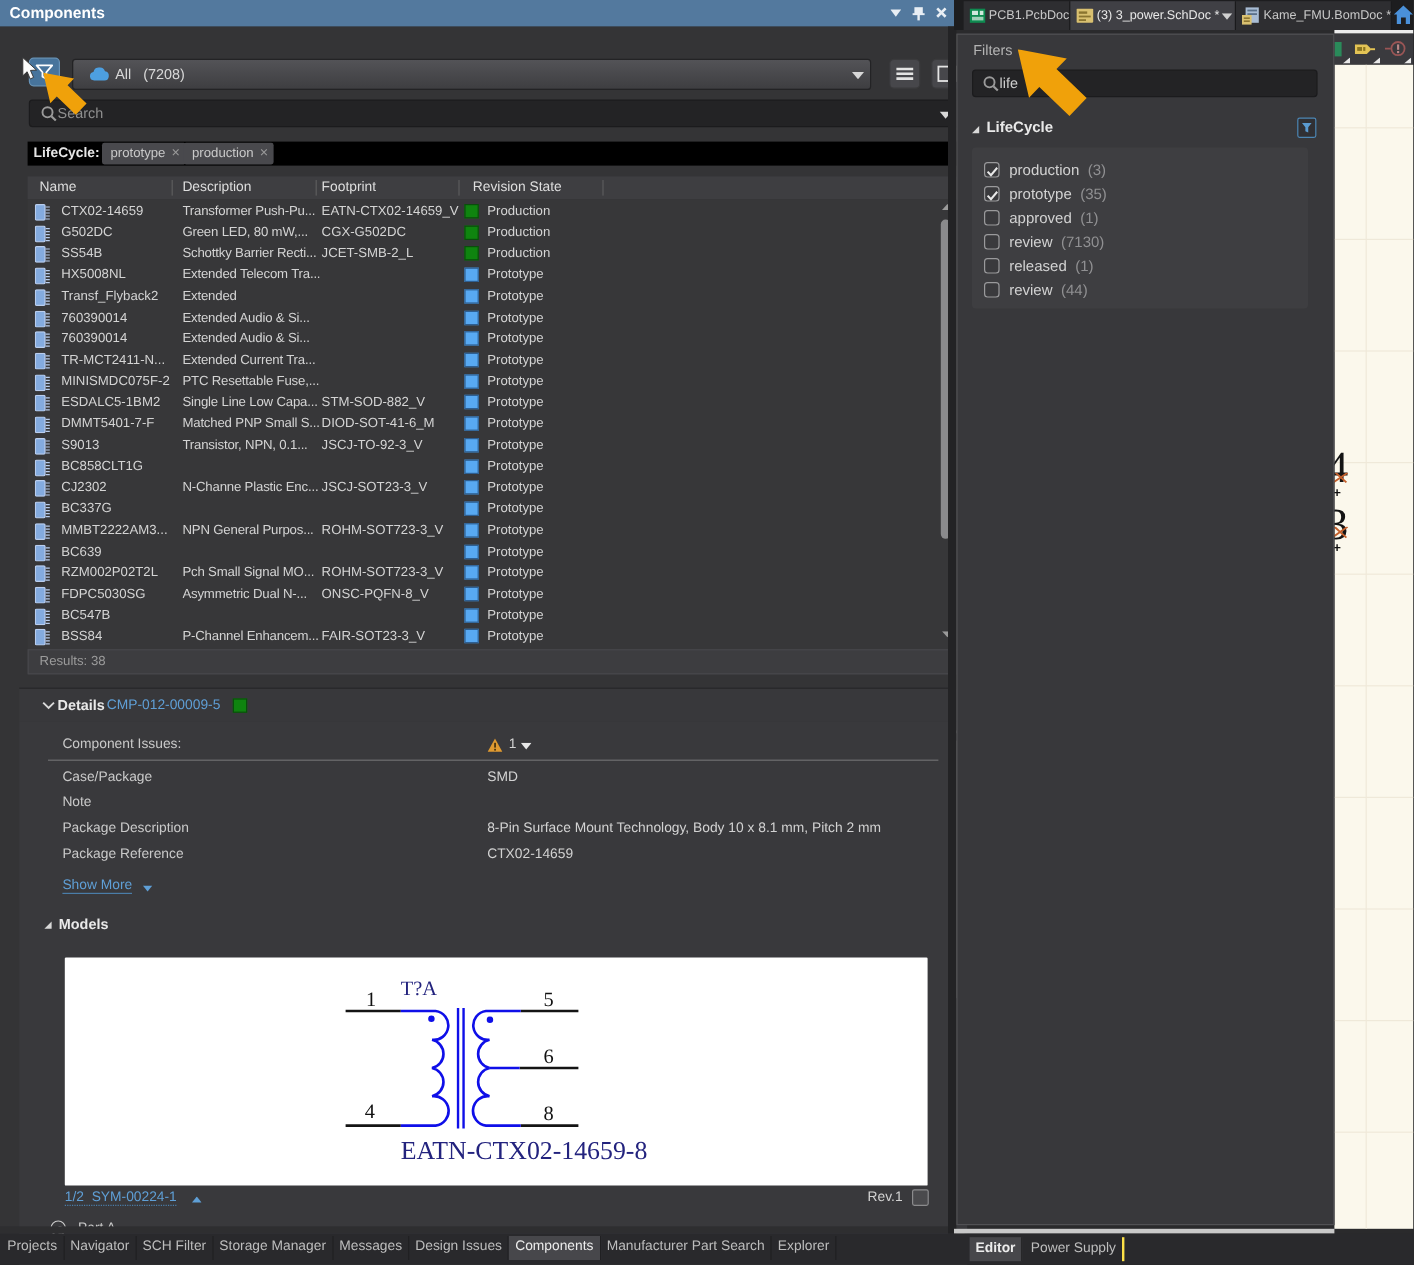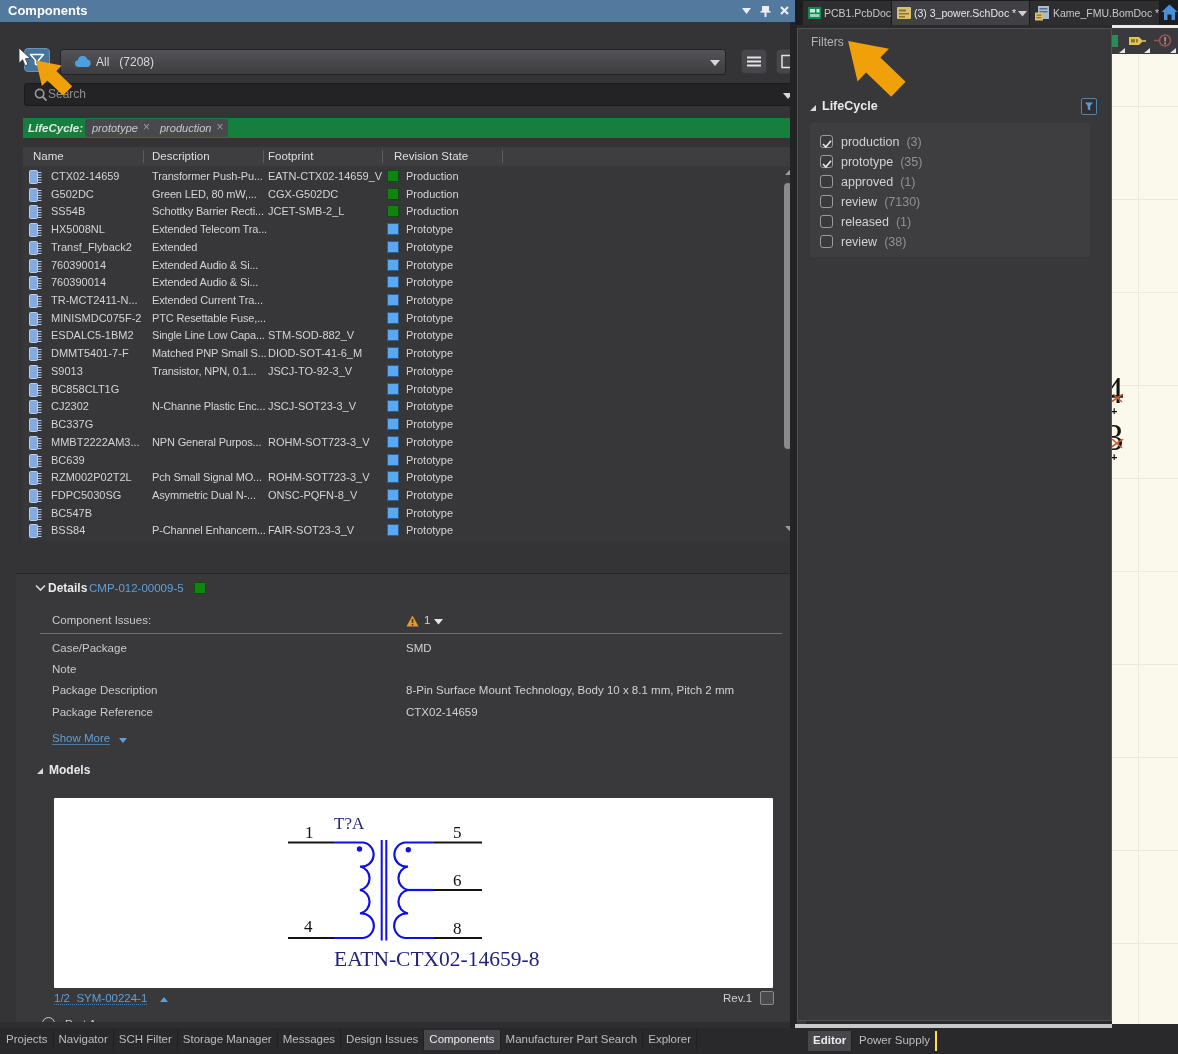--- a/index.html
+++ b/index.html
@@ -10,22 +10,22 @@
 
 .titlebar{left:0;top:0;width:795px;height:22px;background:#53799e;color:#fff;
   font-size:13px;font-weight:bold;line-height:22px;padding-left:8px;}
 .lbody{left:0;top:22px;width:790px;height:1006px;background:#343436;}
 .filterbtn{left:8px;top:10px;width:26px;height:24px;background:#47749c;border:1px solid #6793b8;border-radius:4px;}
 .dd{left:44px;top:11px;width:666px;height:26px;border-radius:3px;border:1px solid #232325;
   background:linear-gradient(#535357,#3e3e41);color:#d8d8d8;font-size:12px;line-height:25px;}
 .sqbtn{top:11px;width:26px;height:25px;background:#47474b;border-radius:4px;border:1px solid #3a3a3c;}
 .search1{left:8px;top:45px;width:780px;height:23px;background:#232325;border:1px solid #1b1b1d;
   border-radius:3px;color:#8f8f8f;font-size:12px;line-height:21px;}
-.lcstrip{left:7px;top:80px;width:781px;height:20px;background:#15803d;color:#e6e6e6;
-  font-size:11.5px;line-height:20px;font-style:italic;}
+.lcstrip{left:7px;top:80px;width:781px;height:20px;background:#000000;color:#e6e6e6;
+  font-size:11.5px;line-height:20px;}
 .chip{position:absolute;top:1px;height:18px;background:#49494d;border-radius:2px;color:#c9c9c9;
   font-size:11px;line-height:18px;padding:0 17px 0 7px;}
 .chip .x{position:absolute;right:5px;top:-1px;color:#9a9a9a;font-size:12px;}
 .thead{left:7px;top:109px;width:781px;height:19px;background:#3e3e41;color:#dedede;font-size:11.5px;line-height:19px;}
 .thead span{position:absolute;top:0;}
 .colsep{position:absolute;top:3px;width:1px;height:13px;background:#5c5c5e;}
 .tbody{left:7px;top:128px;width:781px;height:375px;background:#373739;overflow:hidden;}
 .trow{position:relative;width:781px;height:17.727px;}
 .trow .nm{position:absolute;left:28px;top:2px;width:95px;color:#d4d4d4;font-size:11px;white-space:nowrap;overflow:hidden;}
 .trow .de{position:absolute;left:129px;top:2px;width:115px;color:#d4d4d4;font-size:11px;letter-spacing:-0.15px;white-space:nowrap;overflow:hidden;}
@@ -358,20 +358,21 @@
 
   <div class="abs" style="left:765px;top:128px;width:16px;height:374px;">
     <svg style="position:absolute;left:4px;top:4px" width="9" height="6" viewBox="0 0 9 6">
           <path d="M0 5 L9 5 L4.5 0 Z" fill="#9a9a9a"></path>
         </svg>
     <div class="sbthumb" style="left:3px;top:17px;width:8px;height:266px;"></div>
     <svg style="position:absolute;left:4px;top:360px" width="9" height="6" viewBox="0 0 9 6">
           <path d="M0 0 L9 0 L4.5 5 Z" fill="#9a9a9a"></path>
         </svg>
   </div>
+  <div class="abs results">Results: 38</div>
 
   <div class="abs dethead">
     <svg style="position:absolute;left:19px;top:10px" width="11" height="8" viewBox="0 0 11 8">
           <path d="M1 1.5 L5.5 6 L10 1.5" fill="none" stroke="#d9d9d9" stroke-width="1.6"></path>
         </svg>
     <b style="position:absolute;left:32px;color:#e9e9e9;font-size:12px">Details</b>
     <span class="link" style="position:absolute;left:73px;font-size:11.5px">CMP-012-00009-5</span>
     <div style="position:absolute;left:178px;top:8px;width:12px;height:12px;background:#0f840f;border:1px solid #0a4d0c;"></div>
     <div style="position:absolute;left:783px;top:0px;width:7px;height:28px;background:#e2837d;"></div>
   </div>
@@ -542,20 +543,27 @@
     <svg style="position:absolute;left:-1px;top:340px" width="13" height="9" viewBox="0 0 13 9">
         <path d="M0 8 L12 0 M2 0 L11 8" stroke="#c4602c" stroke-width="1.6" fill="none"></path>
       </svg>
     <svg style="position:absolute;left:-2px;top:385px" width="14" height="10" viewBox="0 0 14 10">
         <path d="M0 9 L13 0 M2 0 L12 9" stroke="#c4602c" stroke-width="1.6" fill="none"></path>
       </svg>
   </div>
   <div class="abs hscroll"></div>
   <div class="abs fpanel">
     <div style="position:absolute;left:13px;top:6px;color:#b4b4b4;font-size:12px">Filters</div>
+    <div style="position:absolute;left:12px;top:29px;width:288px;height:23px;background:#232325;border:1px solid #1b1b1d;border-radius:3px;">
+      <svg style="position:absolute;left:8px;top:4px" width="14" height="14" viewBox="0 0 14 14">
+          <circle cx="5.6" cy="5.6" r="4.2" fill="none" stroke="#9a9a9a" stroke-width="1.6"></circle>
+          <path d="M8.8 8.8 L12.5 12.5" stroke="#9a9a9a" stroke-width="1.8"></path>
+        </svg>
+      <span style="position:absolute;left:22px;top:3px;color:#cfcfcf;font-size:12px">life</span>
+    </div>
     <svg style="position:absolute;left:11px;top:75px" width="8" height="8" viewBox="0 0 8 8">
         <path d="M7 1 L7 7 L1 7 Z" fill="#d9d9d9"></path>
       </svg>
     <b style="position:absolute;left:24px;top:70px;color:#e9e9e9;font-size:12.5px">LifeCycle</b>
     <div style="position:absolute;left:283px;top:69px;width:16px;height:17px;border:1px solid #4c86b4;background:#303034;border-radius:2px">
       <svg width="14" height="15" viewBox="0 0 14 15">
           <path d="M3 3.5 L11 3.5 L8.2 7 L8.2 11.5 L5.8 10.3 L5.8 7 Z" fill="#5a9ad0"></path>
         </svg>
     </div>
     <div style="position:absolute;left:12px;top:94px;width:280px;height:134px;background:#3e3e41;border-radius:3px"></div>
@@ -584,21 +592,21 @@
         <span class="fc">(7130)</span>
       </div>
     <div class="fcheck" style="top:185px">
         <div class="cb"></div>
         <span class="ft">released</span>
         <span class="fc">(1)</span>
       </div>
     <div class="fcheck" style="top:205px">
         <div class="cb"></div>
         <span class="ft">review</span>
-        <span class="fc">(38)</span>
+        <span class="fc">(44)</span>
       </div>
   </div>
 
   <svg class="abs" style="left:36px;top:59px" width="37" height="39" viewBox="0 0 33 32">
       <polygon points="0,0 5.4,23.2 10.3,18.1 24.7,31.9 32.9,23.3 18.5,9.5 23.4,4.4" fill="#f0a10a" transform="scale(0.98)"></polygon>
     </svg>
   <svg class="abs" style="left:848px;top:41px" width="59" height="57" viewBox="0 0 33 32">
       <polygon points="0,0 5.4,23.2 10.3,18.1 24.7,31.9 32.9,23.3 18.5,9.5 23.4,4.4" fill="#f0a10a" transform="scale(0.98)"></polygon>
     </svg>
   <svg class="abs" style="left:18px;top:48px" width="14" height="19" viewBox="0 0 14 19">

